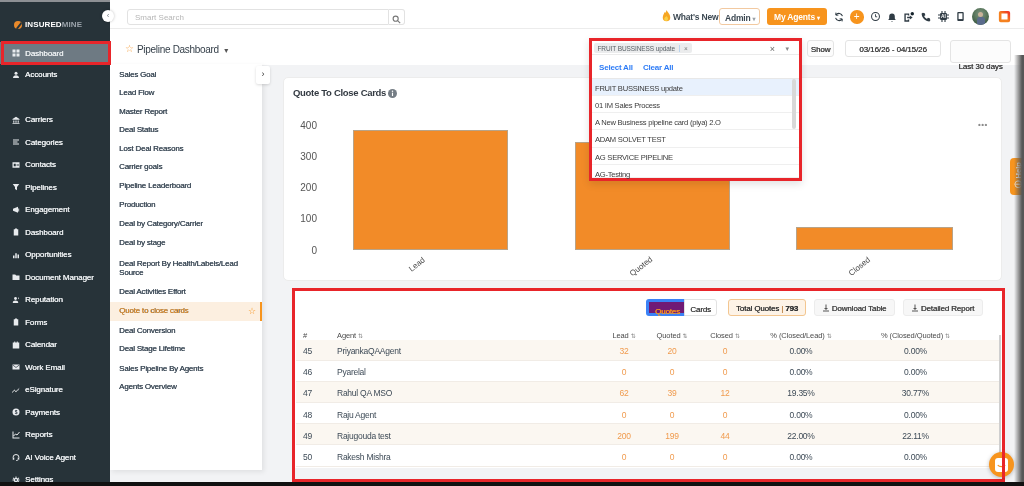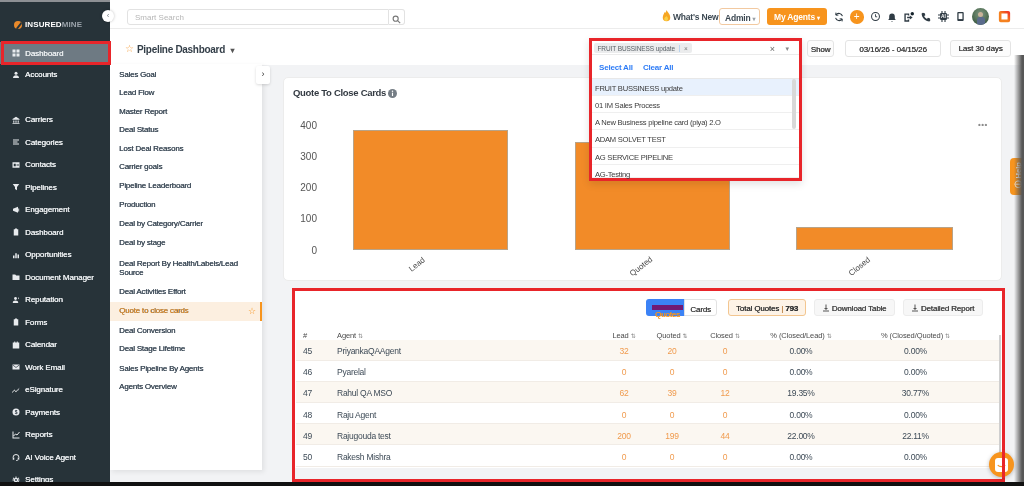--- a/index.html
+++ b/index.html
@@ -22,21 +22,21 @@
   #collapse { left:102px; top:10px; width:12px; height:12px; border-radius:50%; background:#fff; box-shadow:0 0 3px rgba(0,0,0,.25); z-index:35; color:#7a8288; font-size:8px; line-height:11px; text-align:center; }
   #search { left:127px; top:9px; width:262px; height:16px; border:1px solid #e2e2e2; border-radius:3px 0 0 3px; background:#fff; color:#b6b6b6; font-size:8px; line-height:15px; padding-left:7px; z-index:11; }
   #searchbtn { left:389px; top:9px; width:16px; height:16px; border:1px solid #e2e2e2; border-left:none; border-radius:0 3px 3px 0; background:#fff; z-index:11; }
   .tb-ic { position:absolute; top:10px; z-index:11; }
   #whatsnew { left:673px; top:11.5px; font-size:8.5px; letter-spacing:-.2px; font-weight:bold; color:#3c4852; z-index:11; }
   #adminbtn { left:719px; top:8px; width:41px; height:17px; border:1px solid #f2c9a0; border-radius:3px; background:#fff; font-size:8.5px; letter-spacing:-.2px; font-weight:bold; color:#3c4852; z-index:11; white-space:nowrap; padding:3.5px 0 0 5px; }
   #adminbtn span { color:#9aa0a6; font-size:6px; }
   #myagents { left:767px; top:8px; width:60px; height:17px; border-radius:3px; background:#f7941d; color:#fff; font-size:8.5px; letter-spacing:-.2px; font-weight:bold; text-align:center; padding-top:4px; z-index:11; white-space:nowrap; }
   
   #row2 { left:110px; top:29px; width:914px; height:36px; background:#fff; z-index:5; }
-  #ptitle { left:137px; top:43.5px; font-size:10px; letter-spacing:-.3px; font-weight:bold; color:#333e48; z-index:6; }
+  #ptitle { left:137px; top:43.5px; font-size:10px; letter-spacing:-.3px; font-weight:normal; color:#333e48; z-index:6; }
   #pstar { left:125px; top:43px; color:#f6a54b; font-size:10px; z-index:6; }
   .greybtn { position:absolute; border:1px solid #e4e4e4; border-radius:3px; background:#fcfcfc; color:#3f3f3f; font-size:8px; letter-spacing:-.1px; text-align:center; z-index:6; text-shadow:.3px 0 0 #3f3f3f; }
   
   #submenu { left:110px; top:64px; width:152px; height:406px; background:#fff; box-shadow:2px 2px 5px rgba(0,0,0,.08); z-index:7; }
   .sm { position:absolute; left:119px; color:#3d4b58; font-size:8px; letter-spacing:-.2px; z-index:8; white-space:nowrap; text-shadow:.3px 0 0 #3d4b58; }
   .sm.on { color:#f7941d; }
   .smstar { position:absolute; left:248px; color:#f7941d; font-size:9px; z-index:8; }
   #smactive { left:110px; top:302px; width:152px; height:19px; background:#fcefe0; border-right:2.5px solid #f7941d; z-index:7; }
   #smarrow { left:256px; top:66px; width:14px; height:18px; background:#fff; box-shadow:0 1px 3px rgba(0,0,0,.15); color:#333; font-size:9px; text-align:center; line-height:17px; z-index:9; border-radius:2px; }
   
@@ -263,21 +263,21 @@
 <svg class="tb-ic" style="left:662px;top:10px" width="9" height="12" viewBox="0 0 12 16">
     <path d="M6 0C7 3 11 5 11 10a5 5 0 0 1-10 0C1 7 3 5 3 3c1 1 2 1.5 3-3z" fill="#f6a623"></path>
     <path d="M6 8c.8 1.5 2 2 2 4a2.5 2.5 0 0 1-5 0c0-2 2-2.5 3-4z" fill="#fbd046"></path>
   </svg>
 <div class="abs" id="adminbtn">Admin <span>▾</span></div>
 <div class="abs" id="myagents">My Agents <span style="font-size:6px">▾</span></div>
 <div class="abs" id="pstar">☆</div>
 <div class="abs" id="ptitle">Pipeline Dashboard <span style="font-size:8px;color:#555;margin-left:3px">▾</span></div>
 <div class="abs greybtn" id="showbtn" style="left:807px;top:40px;width:27px;height:17px;padding-top:3.5px;">Show</div>
 <div class="abs greybtn" id="datebtn" style="left:845px;top:40px;width:96px;height:17px;padding-top:3.5px;background:#fff;">03/16/26 - 04/15/26</div>
-<div class="abs greybtn" id="lastbtn" style="left:950px;top:40px;width:61px;height:17px;padding-top:3px;">Last 30 days</div>
+<div class="abs greybtn" id="lastbtn" style="left:950px;top:40px;width:61px;height:17px;padding-top:21px;">Last 30 days</div>
 <div class="abs" id="submenu"></div>
 <div class="abs" id="smactive"></div>
 <div class="abs" id="smarrow">›</div>
 <div class="sm" style="top:69.8px">Sales Goal</div>
 <div class="sm" style="top:88.4px">Lead Flow</div>
 <div class="sm" style="top:106.8px">Master Report</div>
 <div class="sm" style="top:125.19999999999999px">Deal Status</div>
 <div class="sm" style="top:143.8px">Lost Deal Reasons</div>
 <div class="sm" style="top:162.4px">Carrier goals</div>
 <div class="sm" style="top:181px">Pipeline Leaderboard</div>
@@ -308,21 +308,21 @@
     <div class="bar" style="left:69px;top:51.5px;width:155px;height:120.0px"></div>
     <div class="bar" style="left:290.5px;top:64px;width:155px;height:107.5px"></div>
     <div class="bar" style="left:512px;top:149px;width:157px;height:22.5px"></div>
     <div class="xlab" style="left:124.0px;top:182px">Lead</div>
     <div class="xlab" style="left:343.5px;top:184px">Quoted</div>
     <div class="xlab" style="left:562.5px;top:184px">Closed</div>
   </div>
 <div class="abs" id="tablebox">
     <div style="position:absolute;left:0;top:176.5px;width:707px;height:11.5px;background:#f2f3f5"></div>
   </div>
-<div class="abs tbtn" style="left:646px;top:299px;width:43px;border:6px solid #3b82f6;background:#701a75;color:#f7941d;border-radius:3px 0 0 3px;text-shadow:.3px 0 0 #f7941d;">Quotes</div>
+<div class="abs tbtn" style="left:646px;top:299px;width:43px;border:3px solid #3b82f6;background:#701a75;color:#f7941d;border-radius:3px 0 0 3px;text-shadow:.3px 0 0 #f7941d;">Quotes</div>
 <div class="abs tbtn" style="left:684px;top:299px;width:33px;border:1px solid #e2e2e2;background:#fff;color:#3f3f3f;border-radius:0 3px 3px 0;text-shadow:.3px 0 0 #3f3f3f;">Cards</div>
 <div class="abs tbtn" style="left:728px;top:298.5px;width:78px;border:1px solid #f3c690;background:#fdf3e7;color:#333;text-shadow:.3px 0 0 #333;">Total Quotes <span style="color:#f0a04c">|</span> <b>793</b></div>
 <div class="abs tbtn" style="left:813.5px;top:298.5px;width:81px;border:1px solid #ececec;background:#f7f7f7;color:#444;text-shadow:.3px 0 0 #444;"><svg width="8" height="8" viewBox="0 0 16 16" style="vertical-align:-1px" fill="#555">
       <path d="M7 1h2v7h3l-4 4-4-4h3z M2 13h12v2H2z"></path>
     </svg> Download Table</div>
 <div class="abs tbtn" style="left:902.5px;top:298.5px;width:80px;border:1px solid #ececec;background:#f7f7f7;color:#444;text-shadow:.3px 0 0 #444;"><svg width="8" height="8" viewBox="0 0 16 16" style="vertical-align:-1px" fill="#555">
       <path d="M7 1h2v7h3l-4 4-4-4h3z M2 13h12v2H2z"></path>
     </svg> Detailed Report</div>
 <div class="abs th" style="left:303px;top:331px">#</div>
 <div class="abs th" style="left:337px;top:331px">Agent <span class="sort">⇅</span></div>

